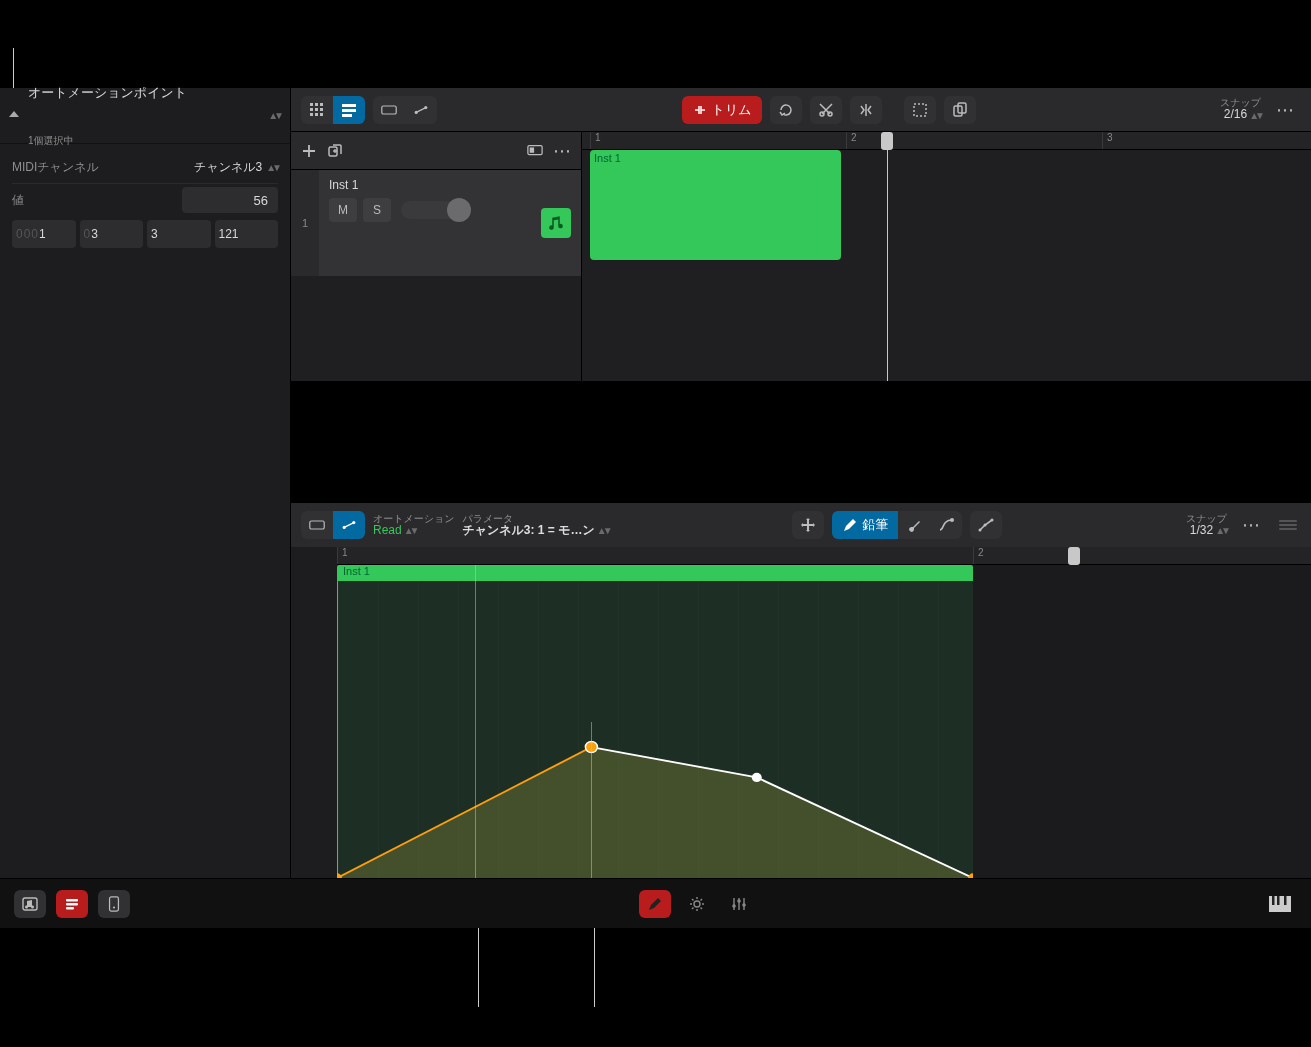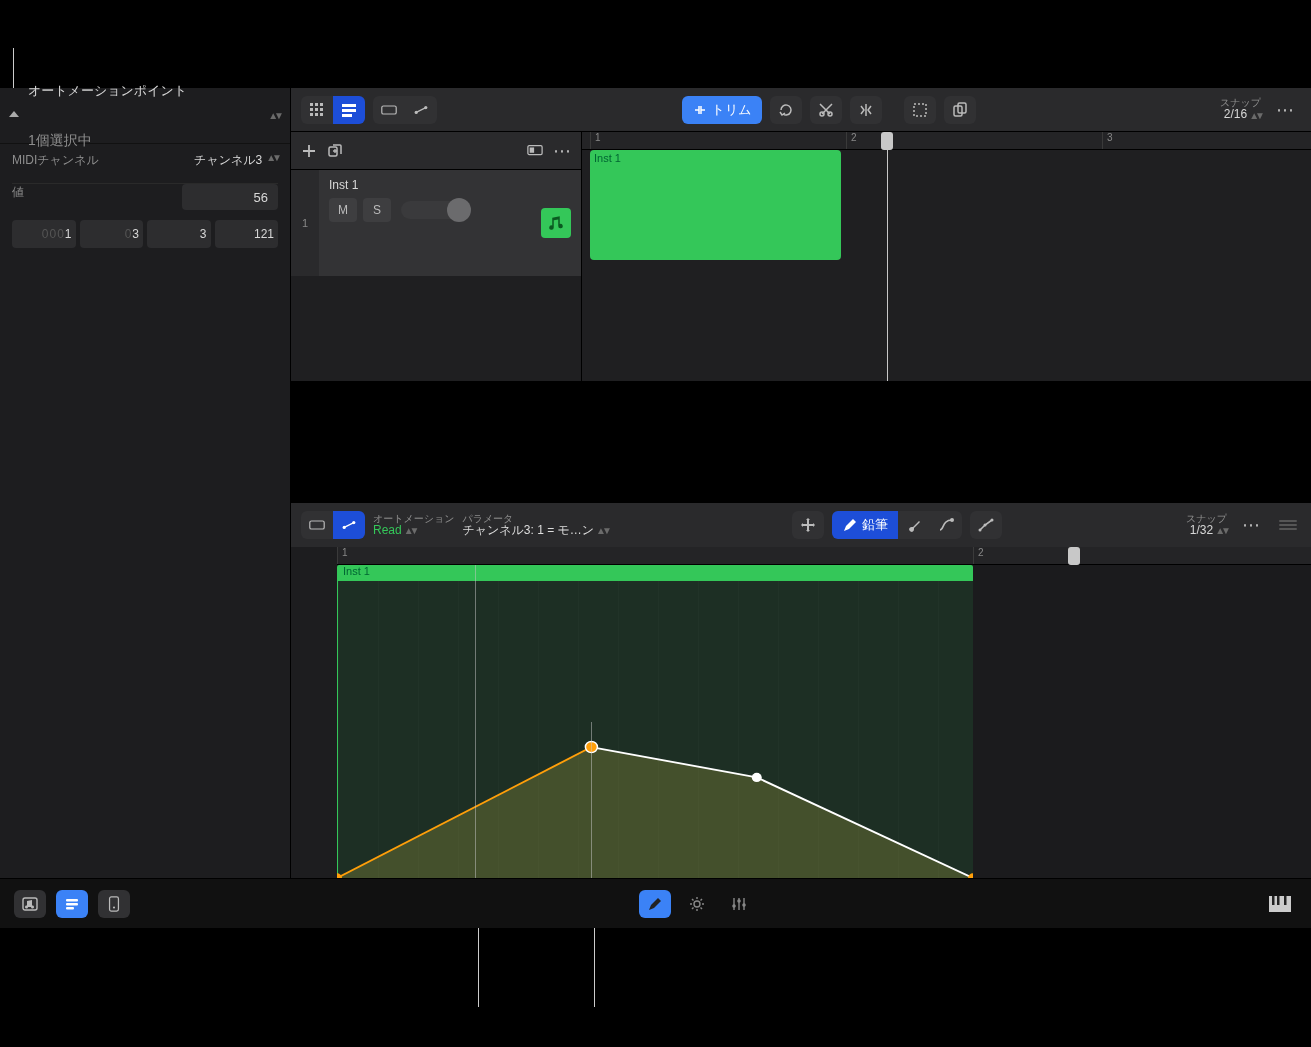--- a/index.html
+++ b/index.html
@@ -20,42 +20,42 @@
   .topstrip{height:88px;background:#000;position:relative;}
   .topcallout{position:absolute;left:13px;top:48px;width:1px;height:172px;background:#ccc;}
   
   .app{position:absolute;left:0;top:88px;width:1311px;height:959px;display:grid;grid-template-columns:291px 1020px;grid-template-rows:790px 50px 119px;background:var(--bg);}
   
   .inspector{grid-column:1;grid-row:1;background:var(--bg);border-right:1px solid #000;}
   .ins-head{display:flex;align-items:center;height:56px;padding:0 10px 0 6px;border-bottom:1px solid #111;}
   .ins-head .arrow{width:16px;text-align:center;color:#9a9a9a;font-size:16px;}
   .ins-title{flex:1;padding-left:6px;}
   .ins-title .t1{font-size:13px;color:var(--txt);}
-  .ins-title .t2{font-size:14px;color:var(--txt2);margin-top:32px;}
+  .ins-title .t2{font-size:10px;color:var(--txt2);margin-top:32px;}
   .updown{color:#6b6b6b;font-size:10px;letter-spacing:-4px;}
   .ins-body{padding:8px 12px;}
-  .row{display:flex;height:32px;font-size:12px;color:var(--txt2);border-bottom:1px solid #2a2a2a;}
+  .row{display:flex;align-items:center;height:32px;font-size:12px;color:var(--txt2);border-bottom:1px solid #2a2a2a;}
   .row .lab{flex:1;}
   .row .val{color:var(--txt);}
   .row.noborder{border-bottom:none;}
   .valbox{background:#2d2d2f;border-radius:4px;height:26px;display:flex;align-items:center;justify-content:flex-end;padding:0 10px;min-width:96px;color:var(--txt);font-size:13px;}
   .posgrid{display:flex;gap:4px;margin-top:4px;}
-  .posgrid .cell{flex:1;background:#2d2d2f;border-radius:4px;height:26px;display:flex;align-items:center;justify-content:flex-end;padding:14px 4px;font-size:12px;}
+  .posgrid .cell{flex:1;background:#2d2d2f;border-radius:4px;height:26px;display:flex;align-items:center;justify-content:flex-start;padding:14px 4px;font-size:12px;}
   .posgrid .cell span.dim{color:#555;letter-spacing:1px;}
   .posgrid .cell span.bright{color:var(--txt);}
   
   .right{grid-column:2;grid-row:1;display:flex;flex-direction:column;background:var(--bg);}
   
   .toolbar{height:44px;background:var(--bg2);display:flex;align-items:center;padding:0 10px;gap:8px;border-bottom:1px solid #000;}
   .btn{height:28px;min-width:32px;border-radius:6px;background:var(--bg3);display:flex;align-items:center;justify-content:center;color:#c8c8c8;font-size:13px;padding:0 6px;gap:4px;}
-  .btn.active{background:#3b82f6;color:#fff;}
+  .btn.active{background:#b91c1c;color:#fff;}
   .btn.plain{background:transparent;}
   .seg{display:flex;background:var(--bg3);border-radius:6px;overflow:hidden;}
   .seg .btn{border-radius:0;background:transparent;}
-  .seg .btn.active{background:#1d4ed8;}
+  .seg .btn.active{background:#0369a1;}
   .spacer{flex:1;}
   .snapcol{display:flex;flex-direction:column;align-items:flex-end;justify-content:center;line-height:1.1;}
   .snapcol .s1{font-size:10px;color:var(--txt2);}
   .snapcol .s2{font-size:12px;color:var(--txt);display:flex;align-items:center;gap:2px;}
   
   .arrange{height:250px;display:flex;}
   .trackhead{width:291px;background:#2f2f31;border-right:1px solid #000;border-bottom:1px solid #000;display:flex;flex-direction:column;}
   .trackhead .hrow{height:38px;display:flex;align-items:center;padding:0 10px;gap:10px;border-bottom:1px solid #000;background:#2a2a2c;}
   .trackhead .hrow .mini{color:#aaa;}
   .trackstrip{flex:1;display:flex;position:relative;background:#333335;}
@@ -320,21 +320,21 @@
         </div>
         <div class="selblock">
           <span class="s1">オートメーション</span>
           <span class="s2" style="color:#34c759;">
               <span>Read</span>
               <span class="updown">▲▼</span>
             </span>
         </div>
         <div class="selblock" style="max-width:150px;">
           <span class="s1">パラメータ</span>
-          <span class="s2" style="color:#ddd;">
+          <span class="s2" style="color:#ddd;font-weight:bold;">
               <span>チャンネル3: 1 = モ…ン</span>
               <span class="updown">▲▼</span>
             </span>
         </div>
         <div class="spacer"></div>
         <div class="btn">
             <svg class="ico" viewBox="0 0 16 16">
               <path d="M8 1l2 2H9v4h4V6l2 2-2 2V9H9v4h1l-2 2-2-2h1V9H3v1L1 8l2-2v1h4V3H6z" fill="#bbb"></path>
             </svg>
           </div>

